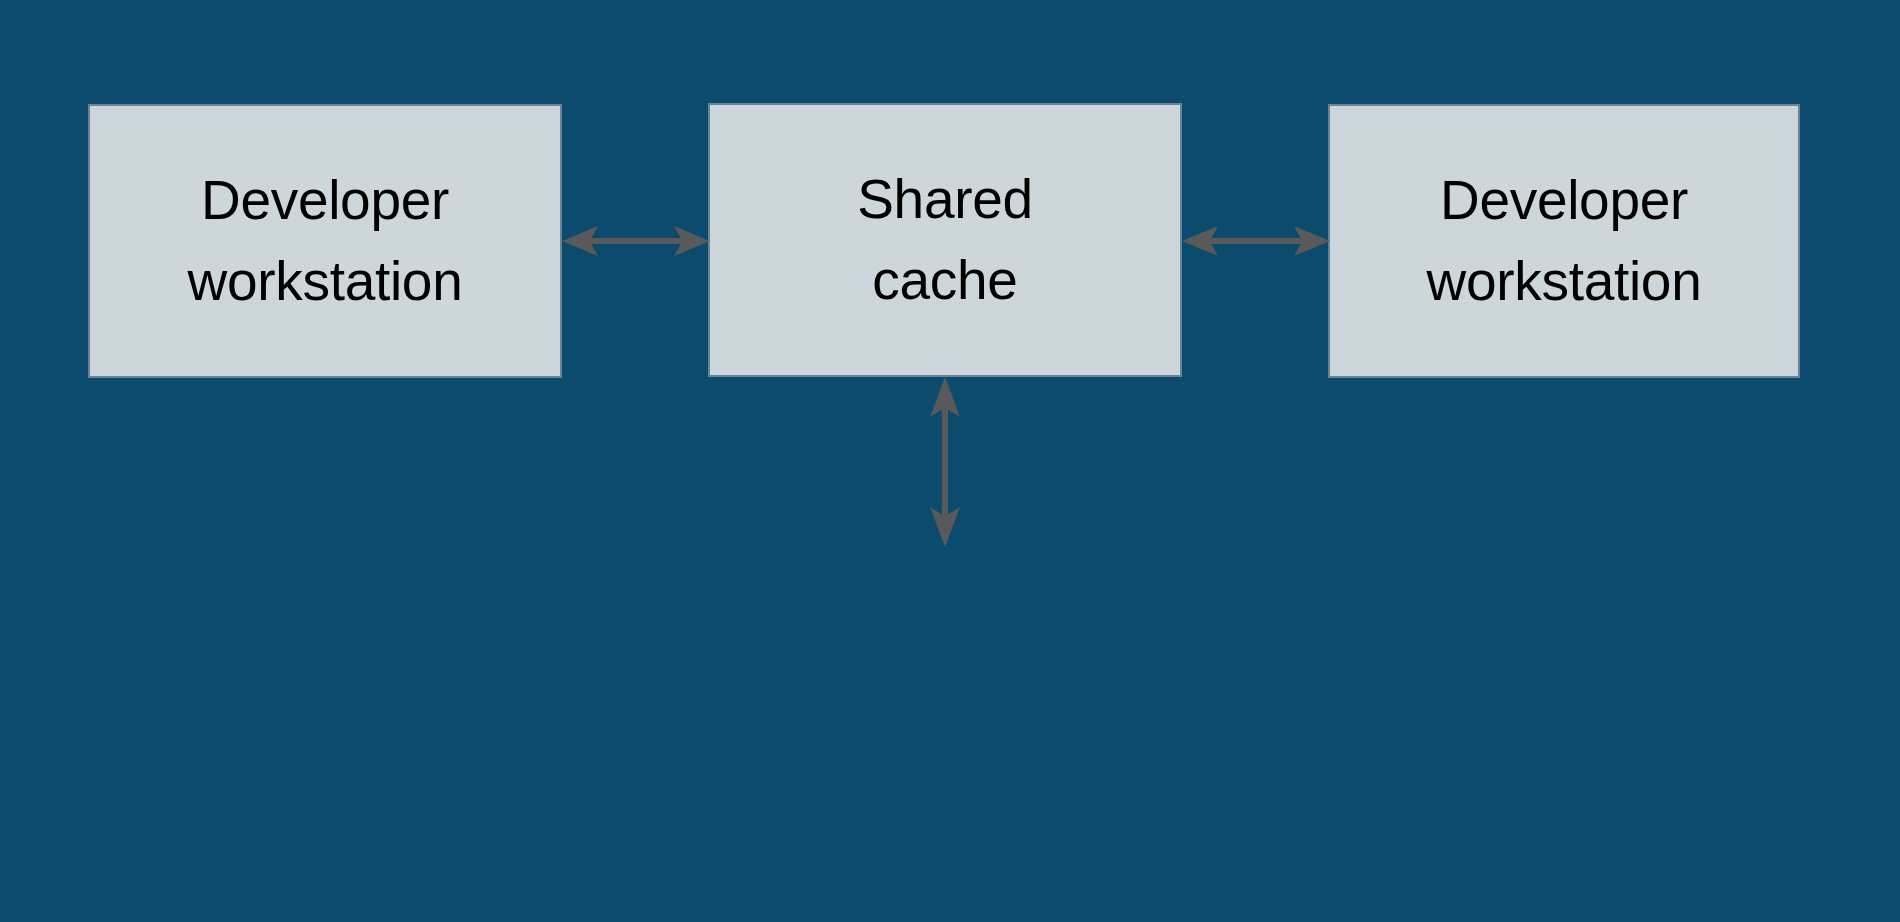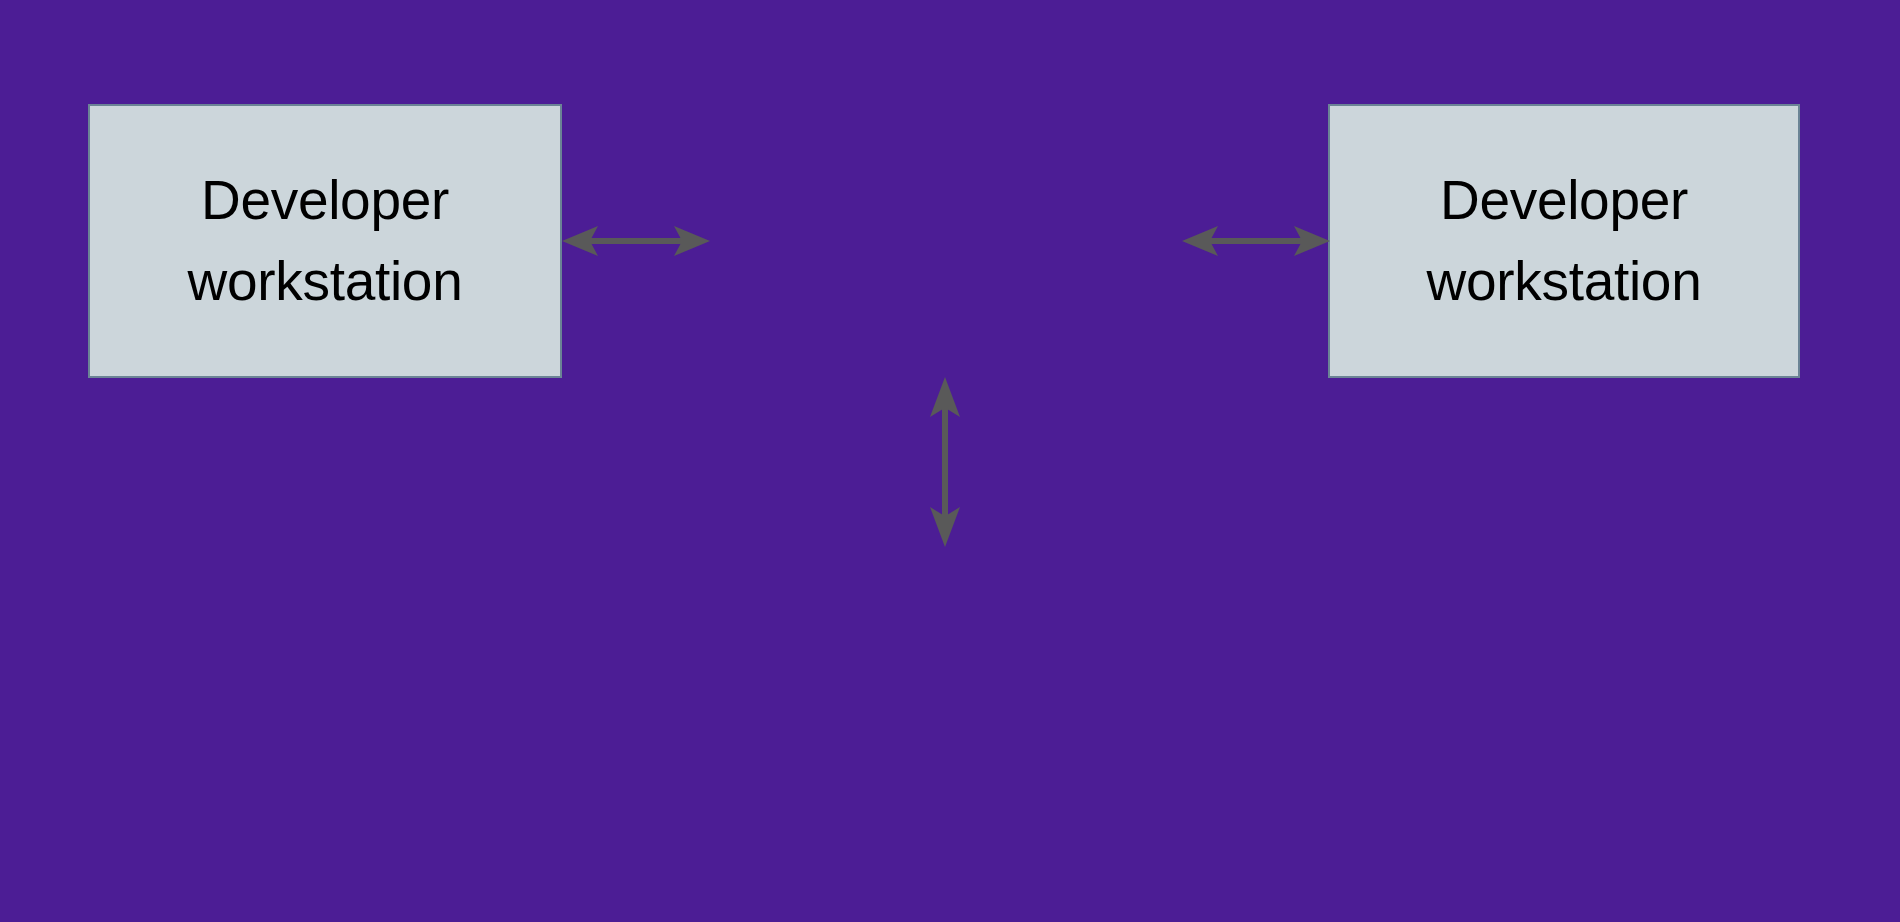--- a/index.html
+++ b/index.html
@@ -8,21 +8,21 @@
     padding: 0;
     background: #ffffff;
   }
   body {
     font-family: "Liberation Sans", sans-serif;
   }
   #diagram-canvas {
     position: relative;
     width: 1900px;
     height: 922px;
-    background: #4c1d95;
+    background: #0c4a6e;
     overflow: hidden;
   }
   .node-box {
     position: absolute;
     box-sizing: border-box;
     background: #ccd6db;
     border: 2px solid #6b8495;
     display: flex;
     align-items: center;
     justify-content: center;
@@ -54,20 +54,24 @@
 </head>
 <body>
 
 <div id="diagram-canvas">
 
   <div class="node-box" id="node-dev-left">
     <span class="node-label">Developer
 workstation</span>
   </div>
 
+  <div class="node-box" id="node-shared">
+    <span class="node-label">Shared
+cache</span>
+  </div>
 
   <div class="node-box" id="node-dev-right">
     <span class="node-label">Developer
 workstation</span>
   </div>
 
 
   <svg class="connector" id="connector-left-shared" viewBox="0 0 156 72">
     <g fill="#595959" stroke="none">
 

